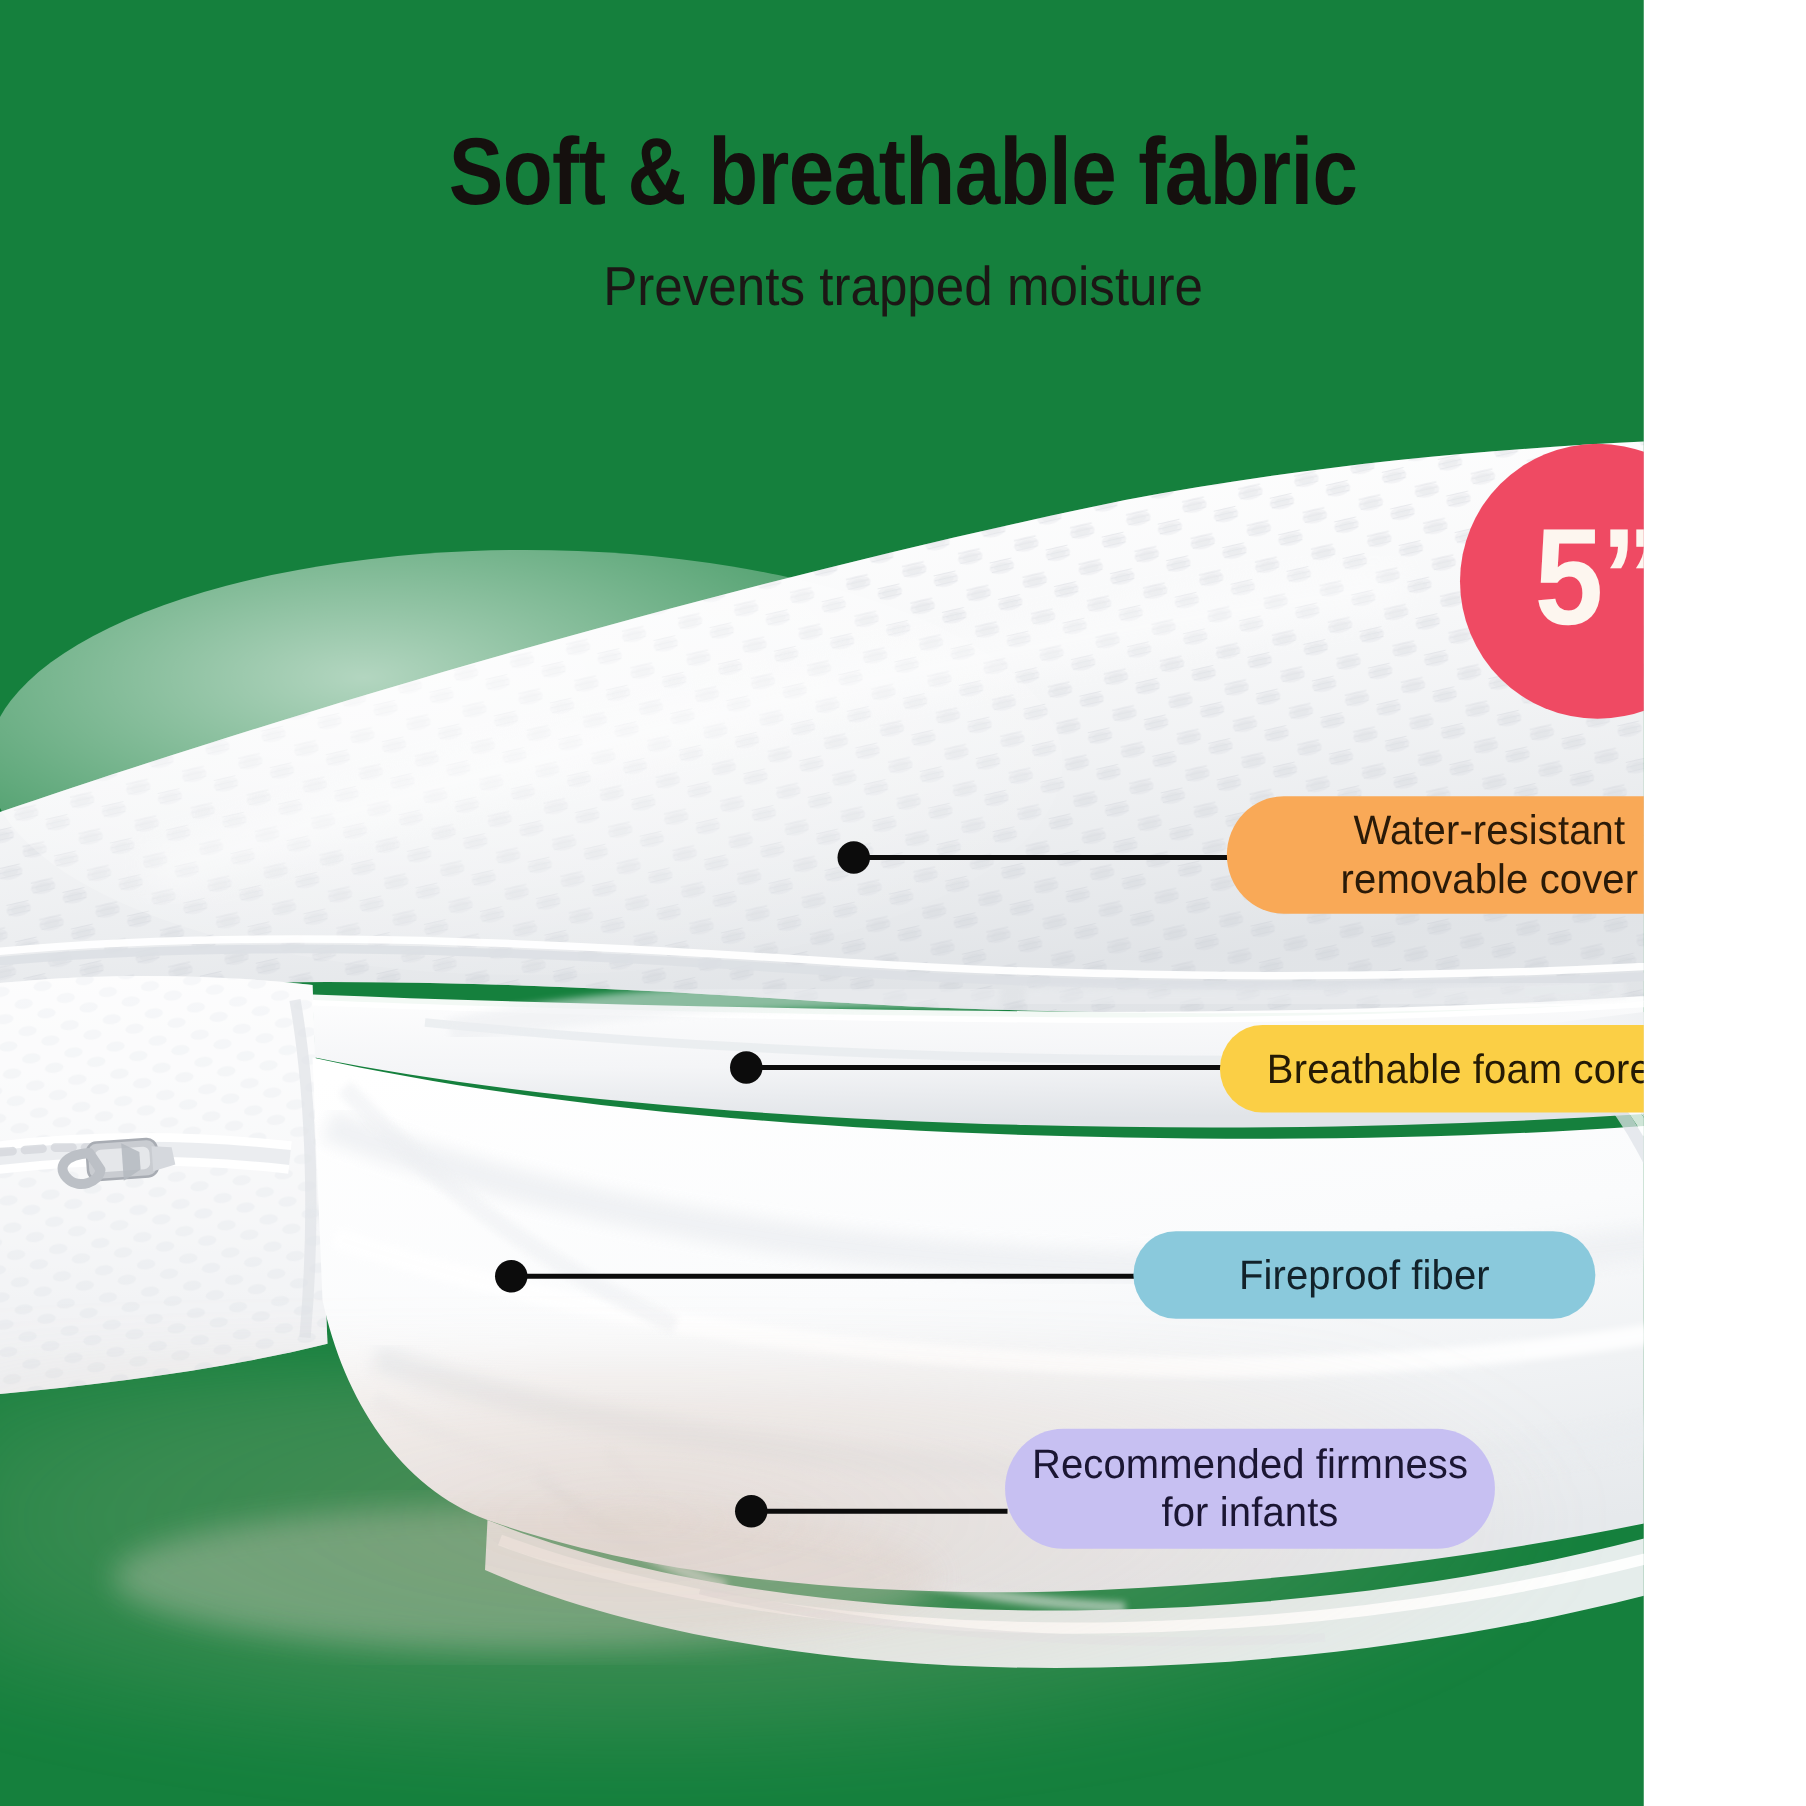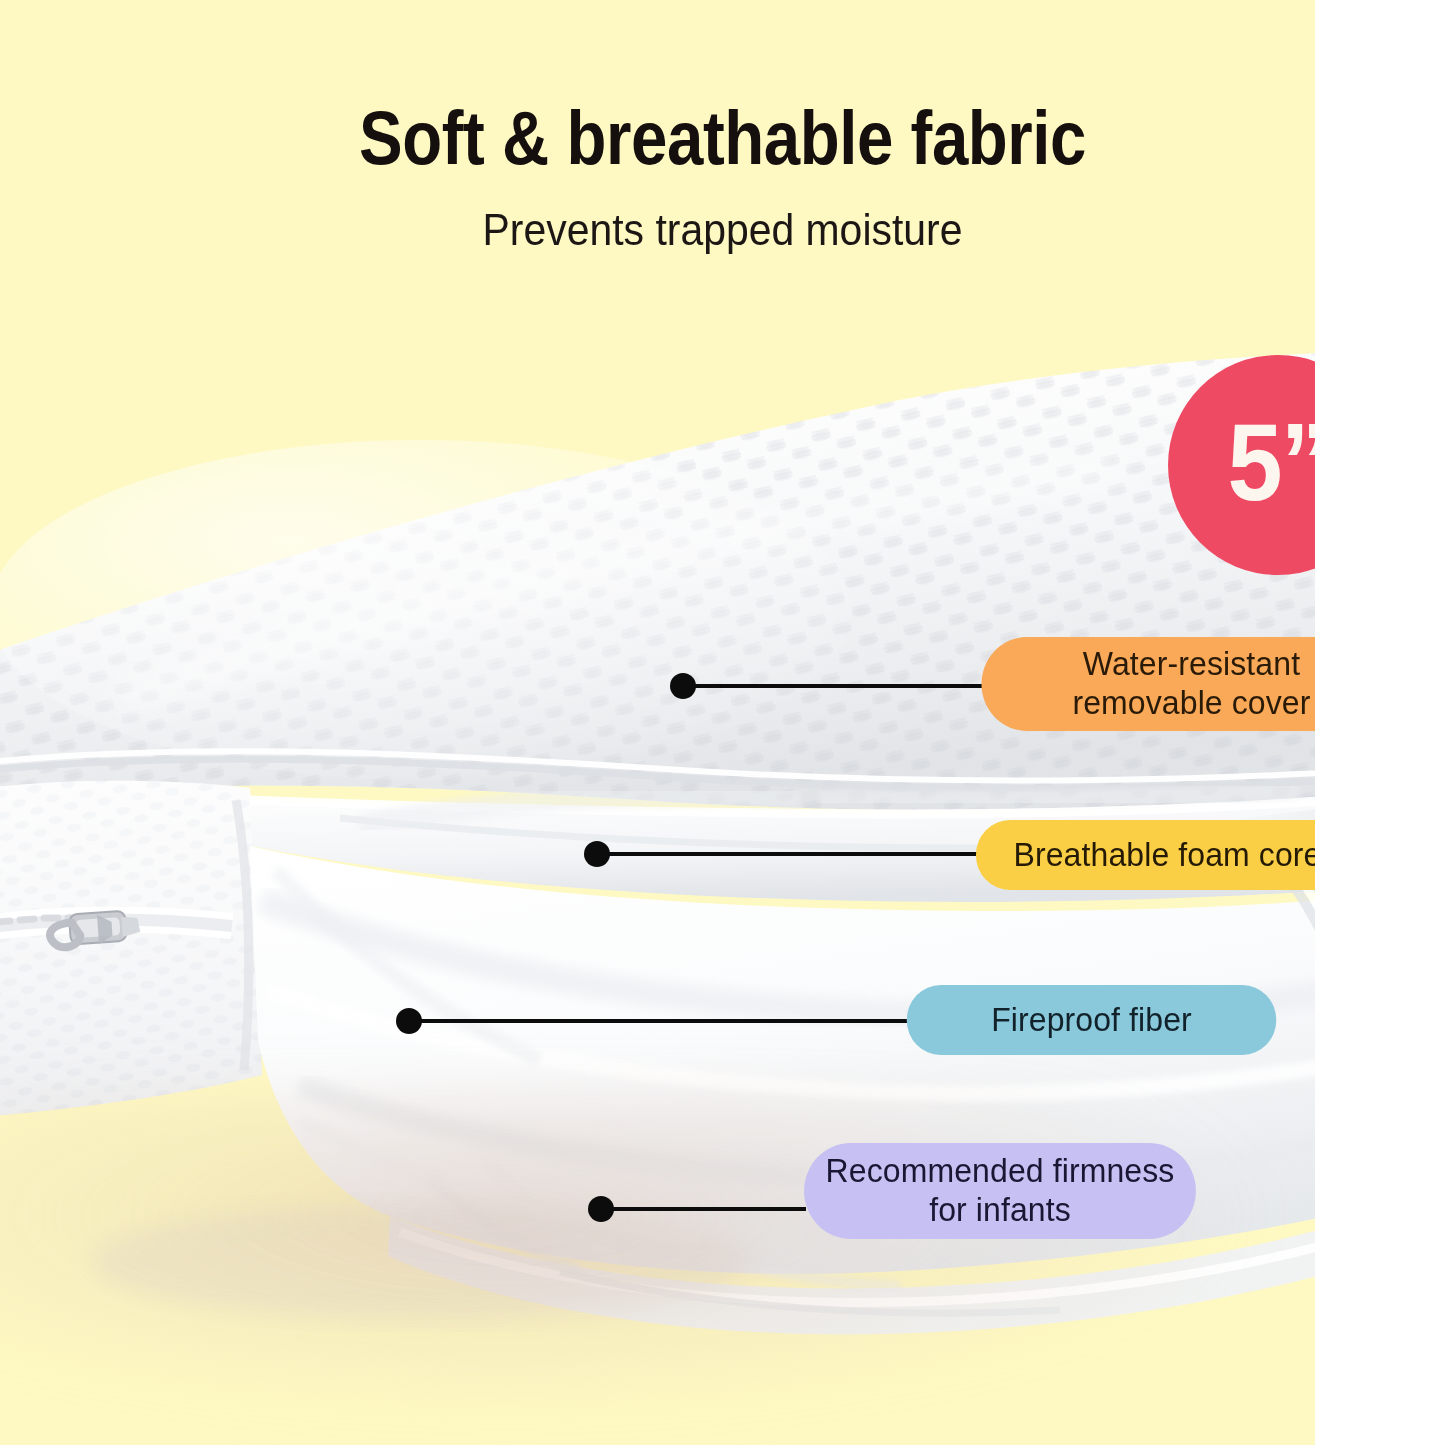--- a/index.html
+++ b/index.html
@@ -9,21 +9,21 @@
   body {
     width: 1445px;
     height: 1445px;
     overflow: hidden;
     font-family: "Liberation Sans", sans-serif;
   }
   #stage {
     position: relative;
     width: 1315px;
     height: 1445px;
-    background: #fef9c3;
+    background: #15803d;
     overflow: hidden;
   }
 
   
   #title {
     position: absolute;
     left: 0;
     top: 100px;
     width: 1445px;
     text-align: center;

